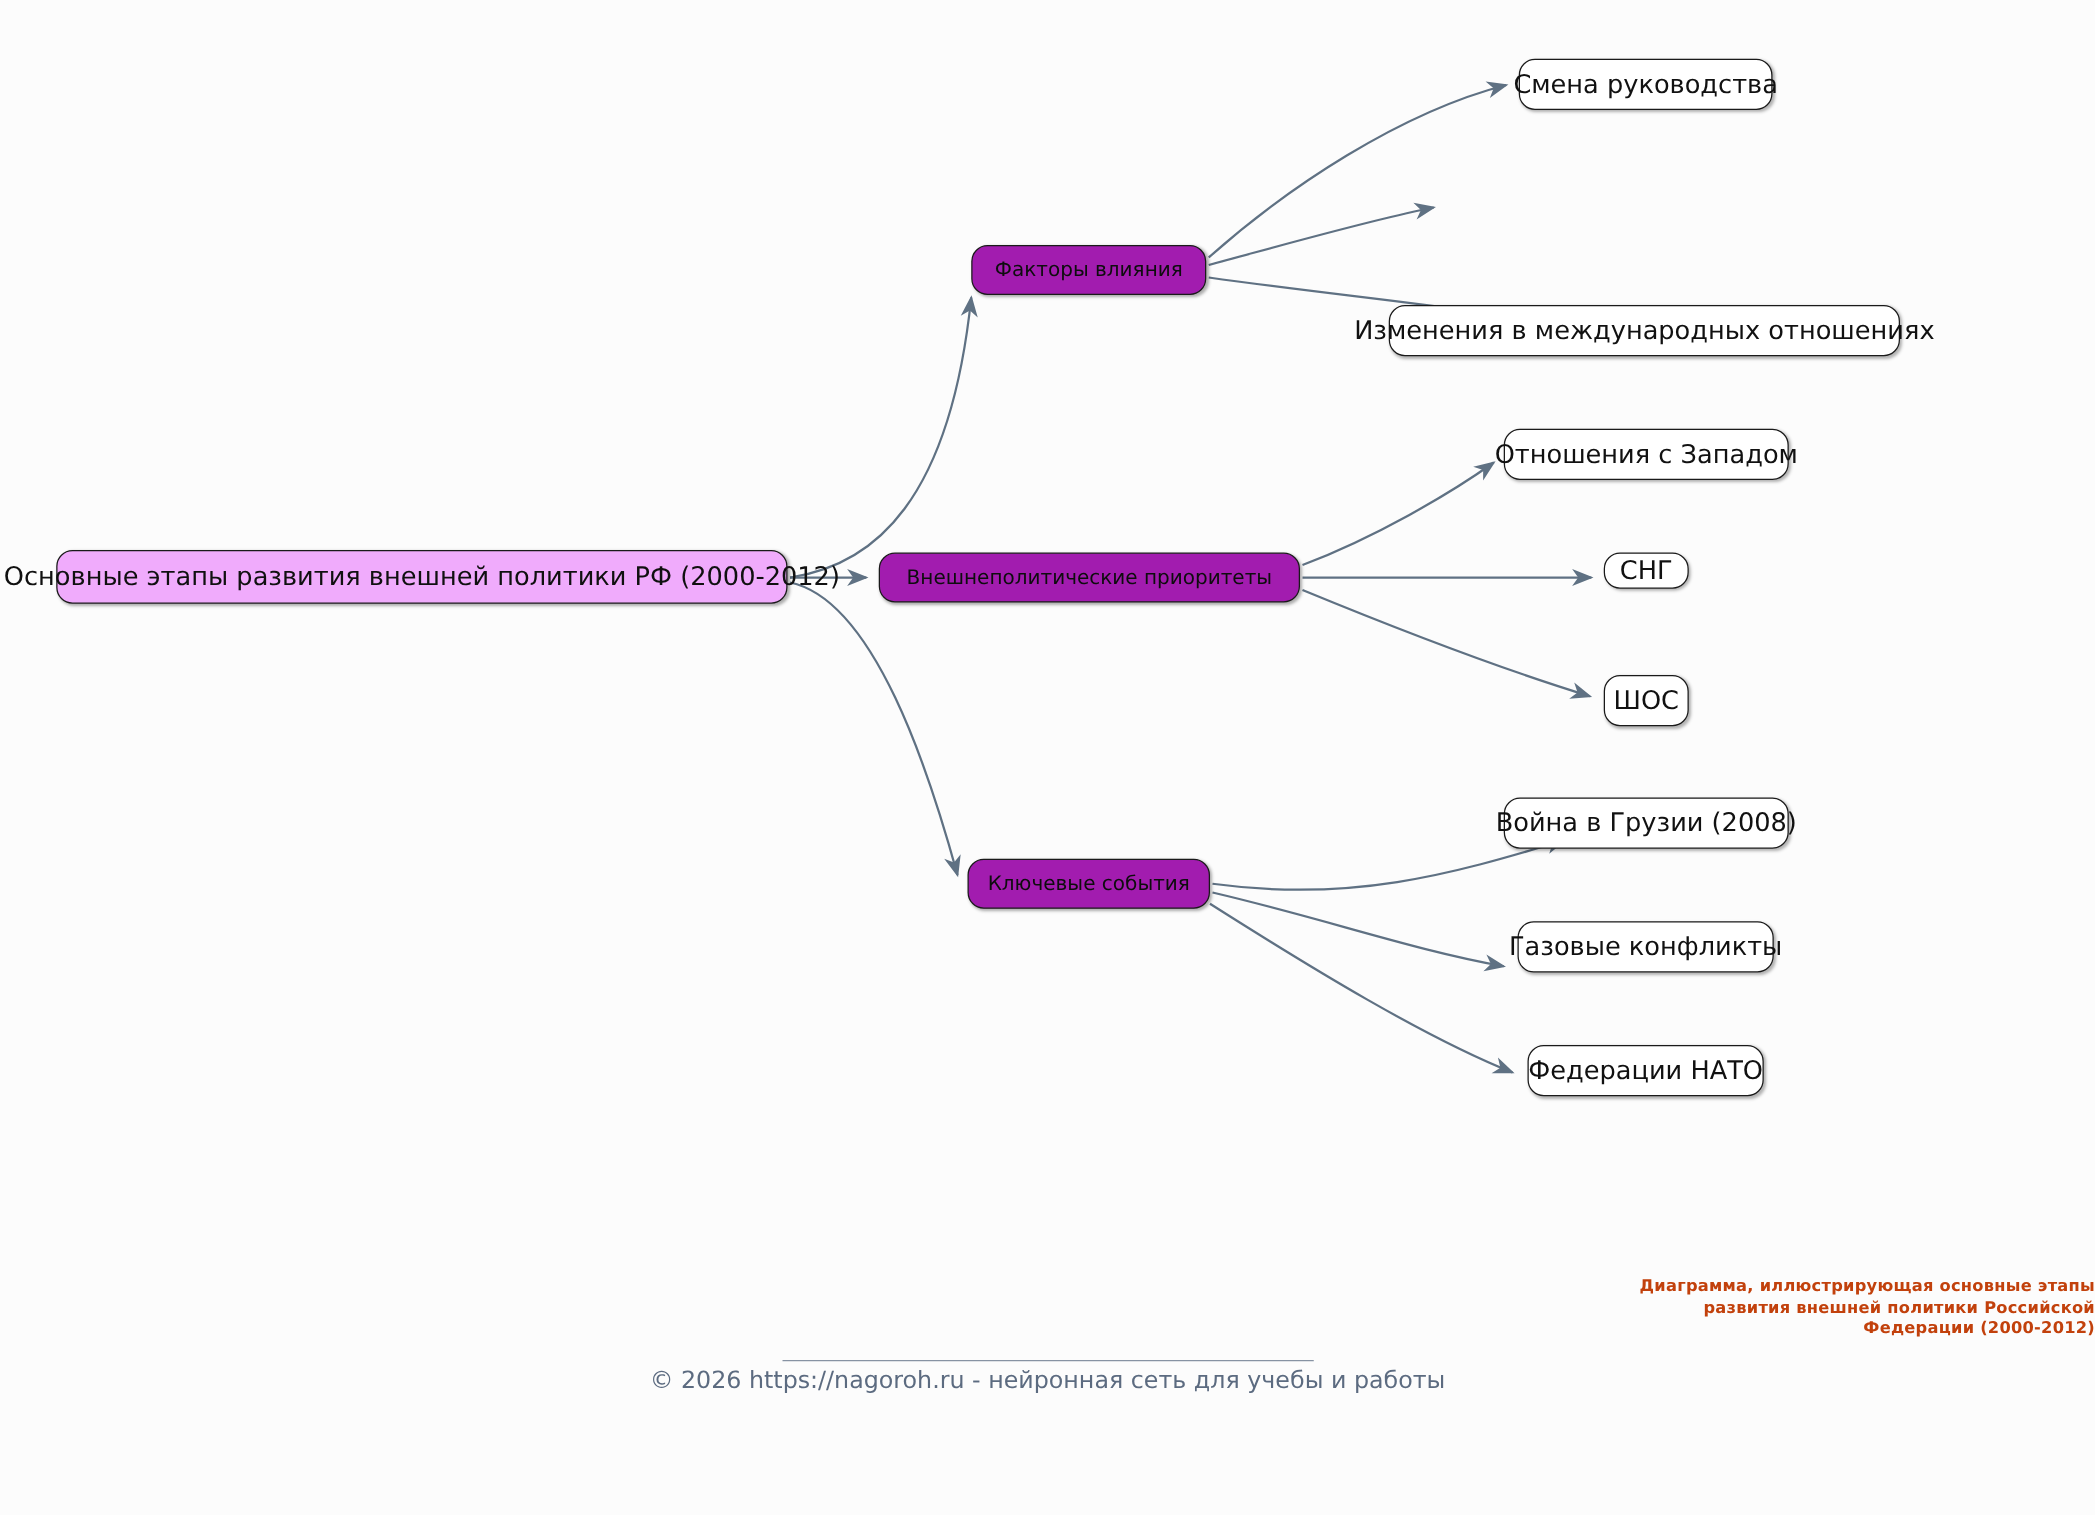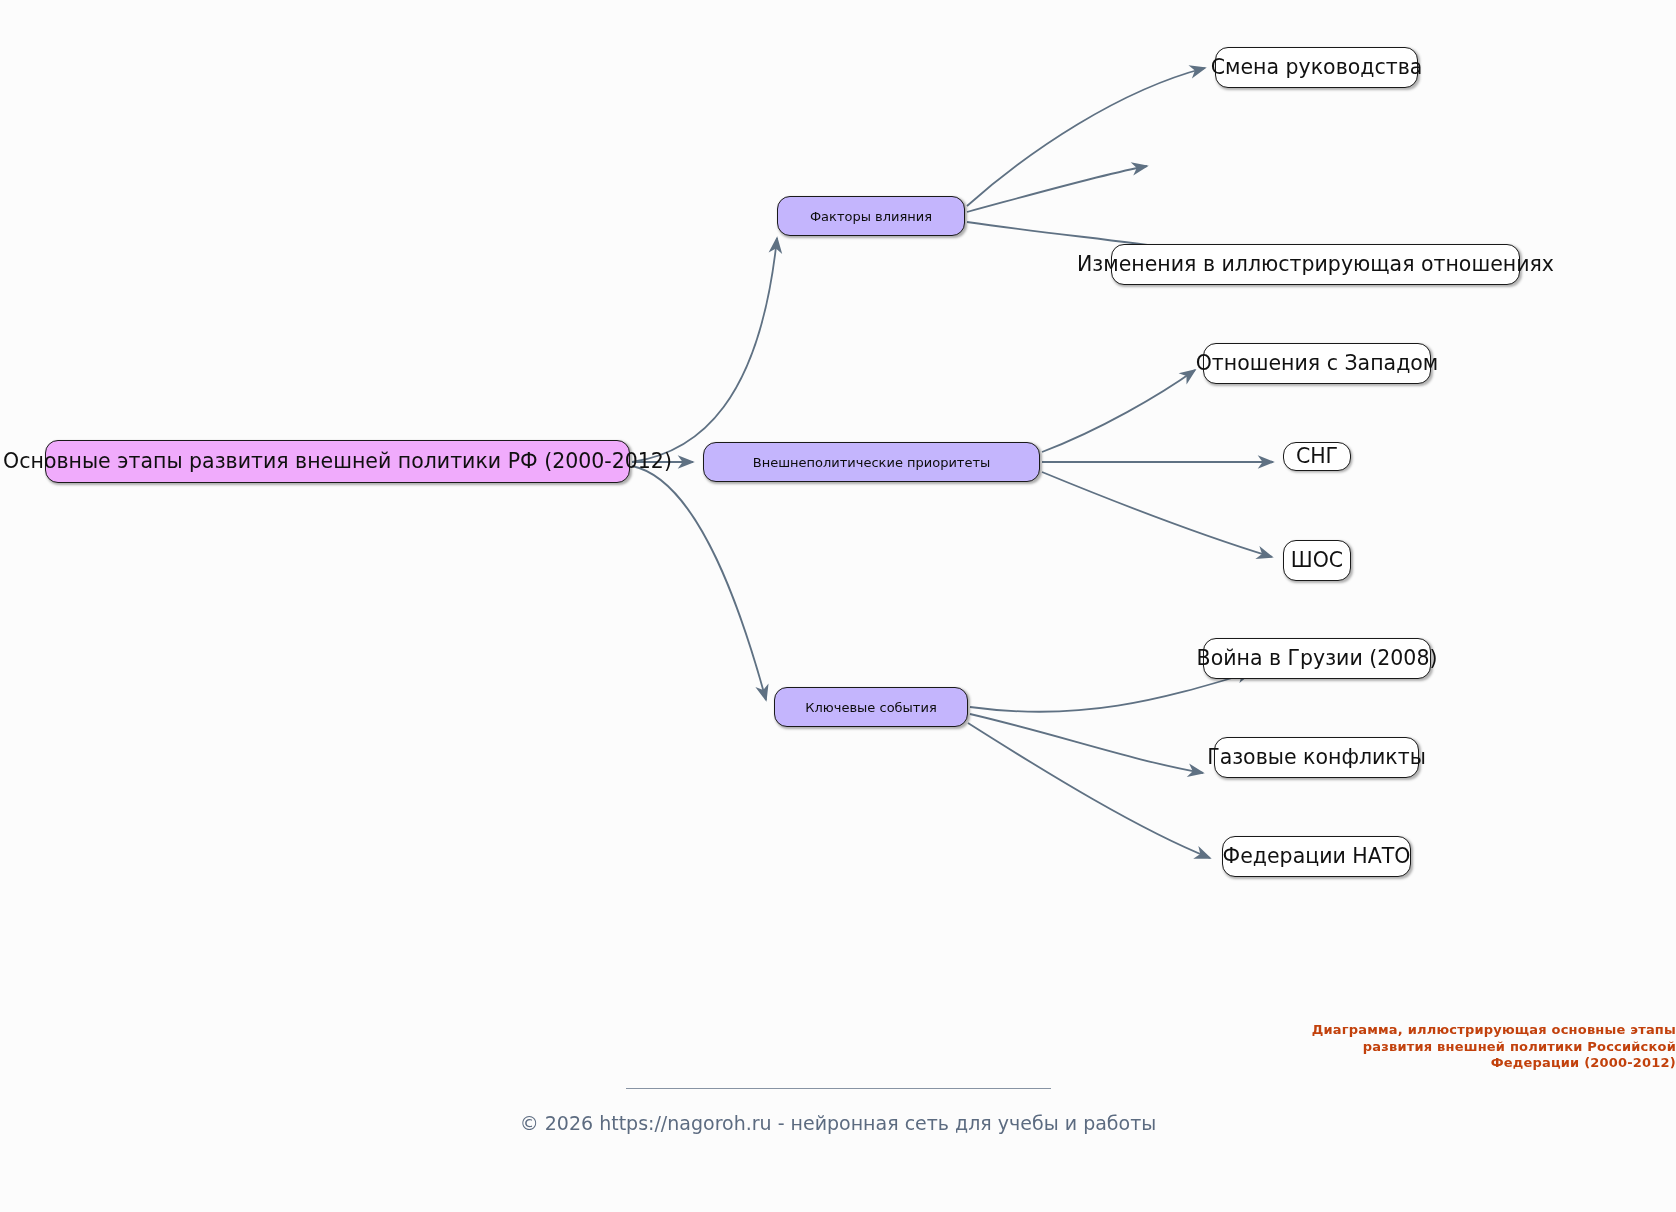--- a/index.html
+++ b/index.html
@@ -35,24 +35,24 @@
     line-height: 1;
   }
   .node-root {
     background: #f0abfc;
     border: 1.6px solid #1a1a1a;
     color: #101010;
     font-size: 20.5px;
     box-shadow: 1.5px 1.5px 2.5px rgba(0,0,0,0.32);
   }
   .node-branch {
-    background: #c4b5fd;
+    background: #a21caf;
     border: 1.6px solid #1a1a1a;
     color: #0d0d0d;
-    font-size: 13px;
+    font-size: 16px;
     box-shadow: 1.5px 1.5px 2.5px rgba(0,0,0,0.32);
   }
   .node-leaf {
     background: #ffffff;
     border: 1.6px solid #1a1a1a;
     color: #111111;
     font-size: 20.5px;
     box-shadow: 1.5px 1.5px 2.5px rgba(0,0,0,0.30);
   }
   .caption-block {
@@ -71,21 +71,21 @@
     white-space: pre-line;
     text-align: right;
   }
   .caption-rule {
     width: 425px;
     height: 0;
     border-top: 1.4px solid #8793a3;
     margin: 16px auto 0 auto;
   }
   .caption-credit {
-    margin-top: 23px;
+    margin-top: 4px;
     font-family: "DejaVu Sans", "Liberation Sans", sans-serif;
     font-size: 19px;
     color: #5c6b80;
   }
 </style>
 </head>
 <body>
 
 <div id="canvas">
 
@@ -123,21 +123,21 @@
   <div class="node node-branch" style="left:777px; top:196px; width:188px; height:40px;">
     <span>Факторы влияния</span>
   </div>
 
   <div class="node node-leaf" style="left:1215px; top:47px; width:203px; height:41px;">
     <span>Смена руководства</span>
   </div>
 
 
   <div class="node node-leaf" style="left:1111px; top:244px; width:409px; height:41px;">
-    <span>Изменения в иллюстрирующая отношениях</span>
+    <span>Изменения в международных отношениях</span>
   </div>
 
   <div class="node node-branch" style="left:703px; top:442px; width:337px; height:40px;">
     <span>Внешнеполитические приоритеты</span>
   </div>
 
   <div class="node node-leaf" style="left:1203px; top:343px; width:228px; height:41px;">
     <span>Отношения с Западом</span>
   </div>
 

